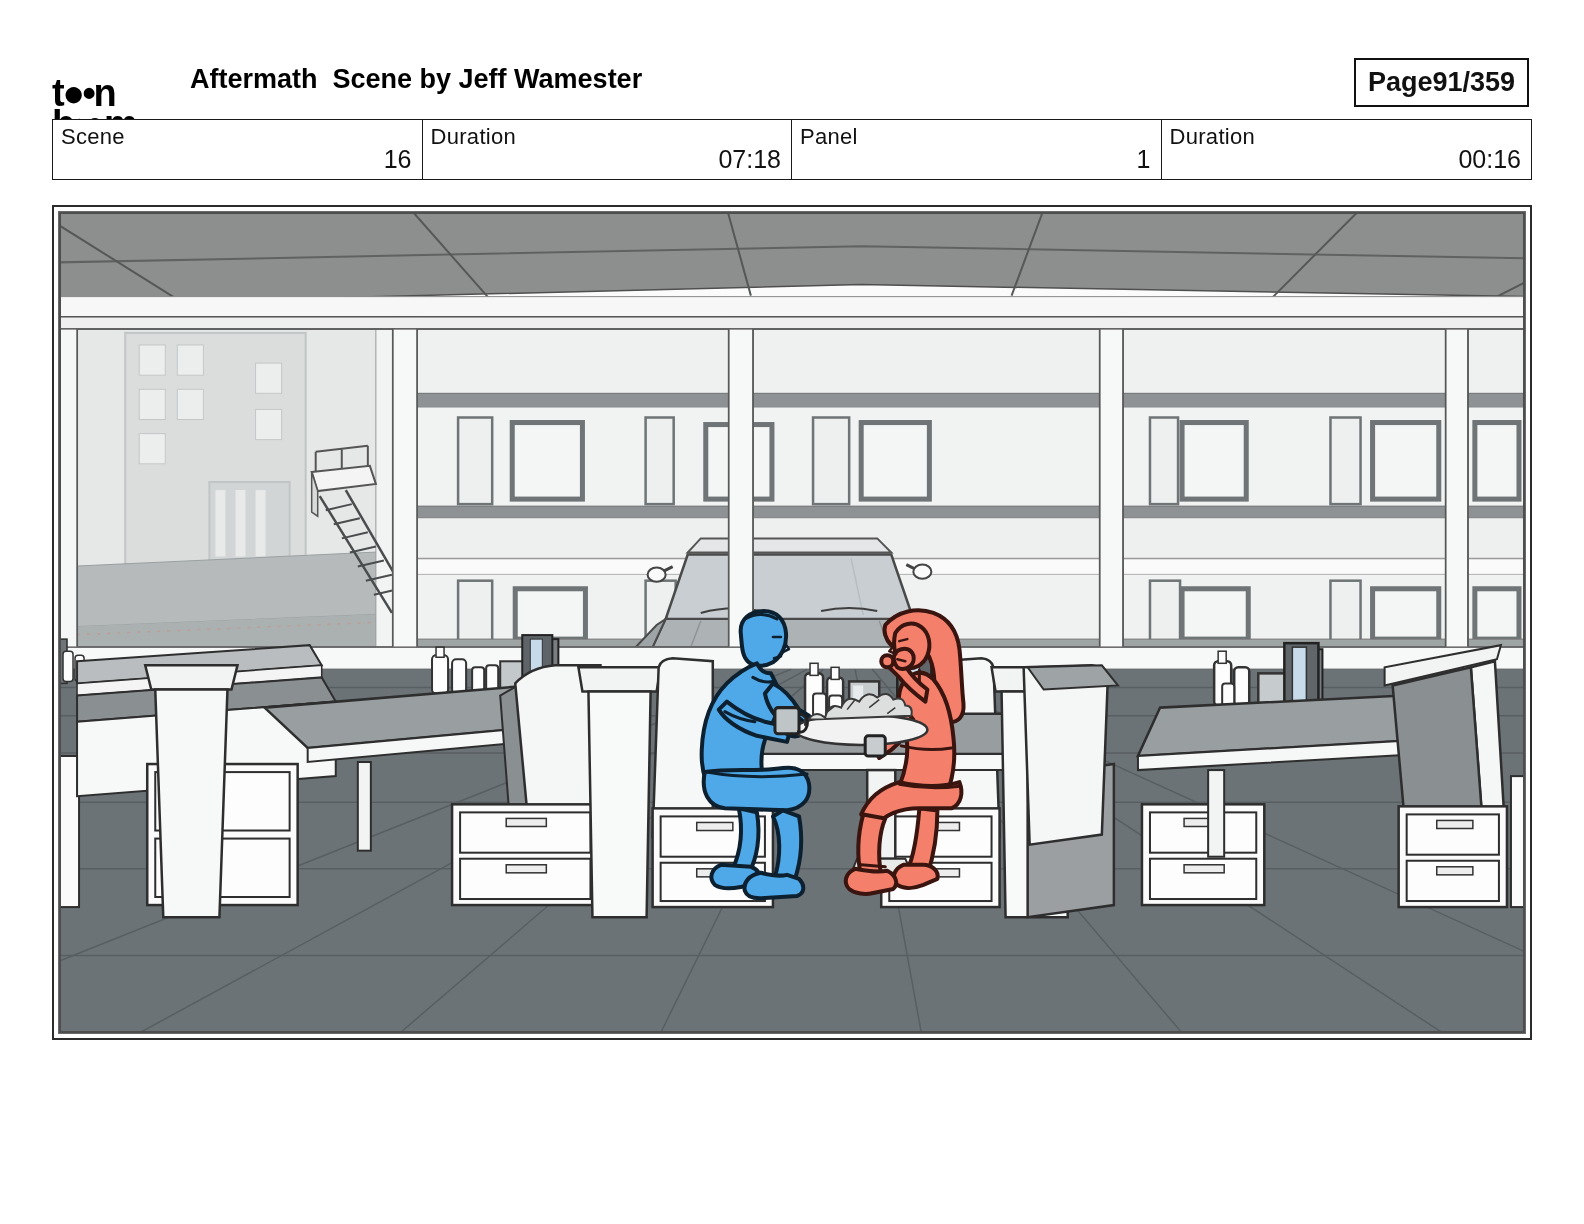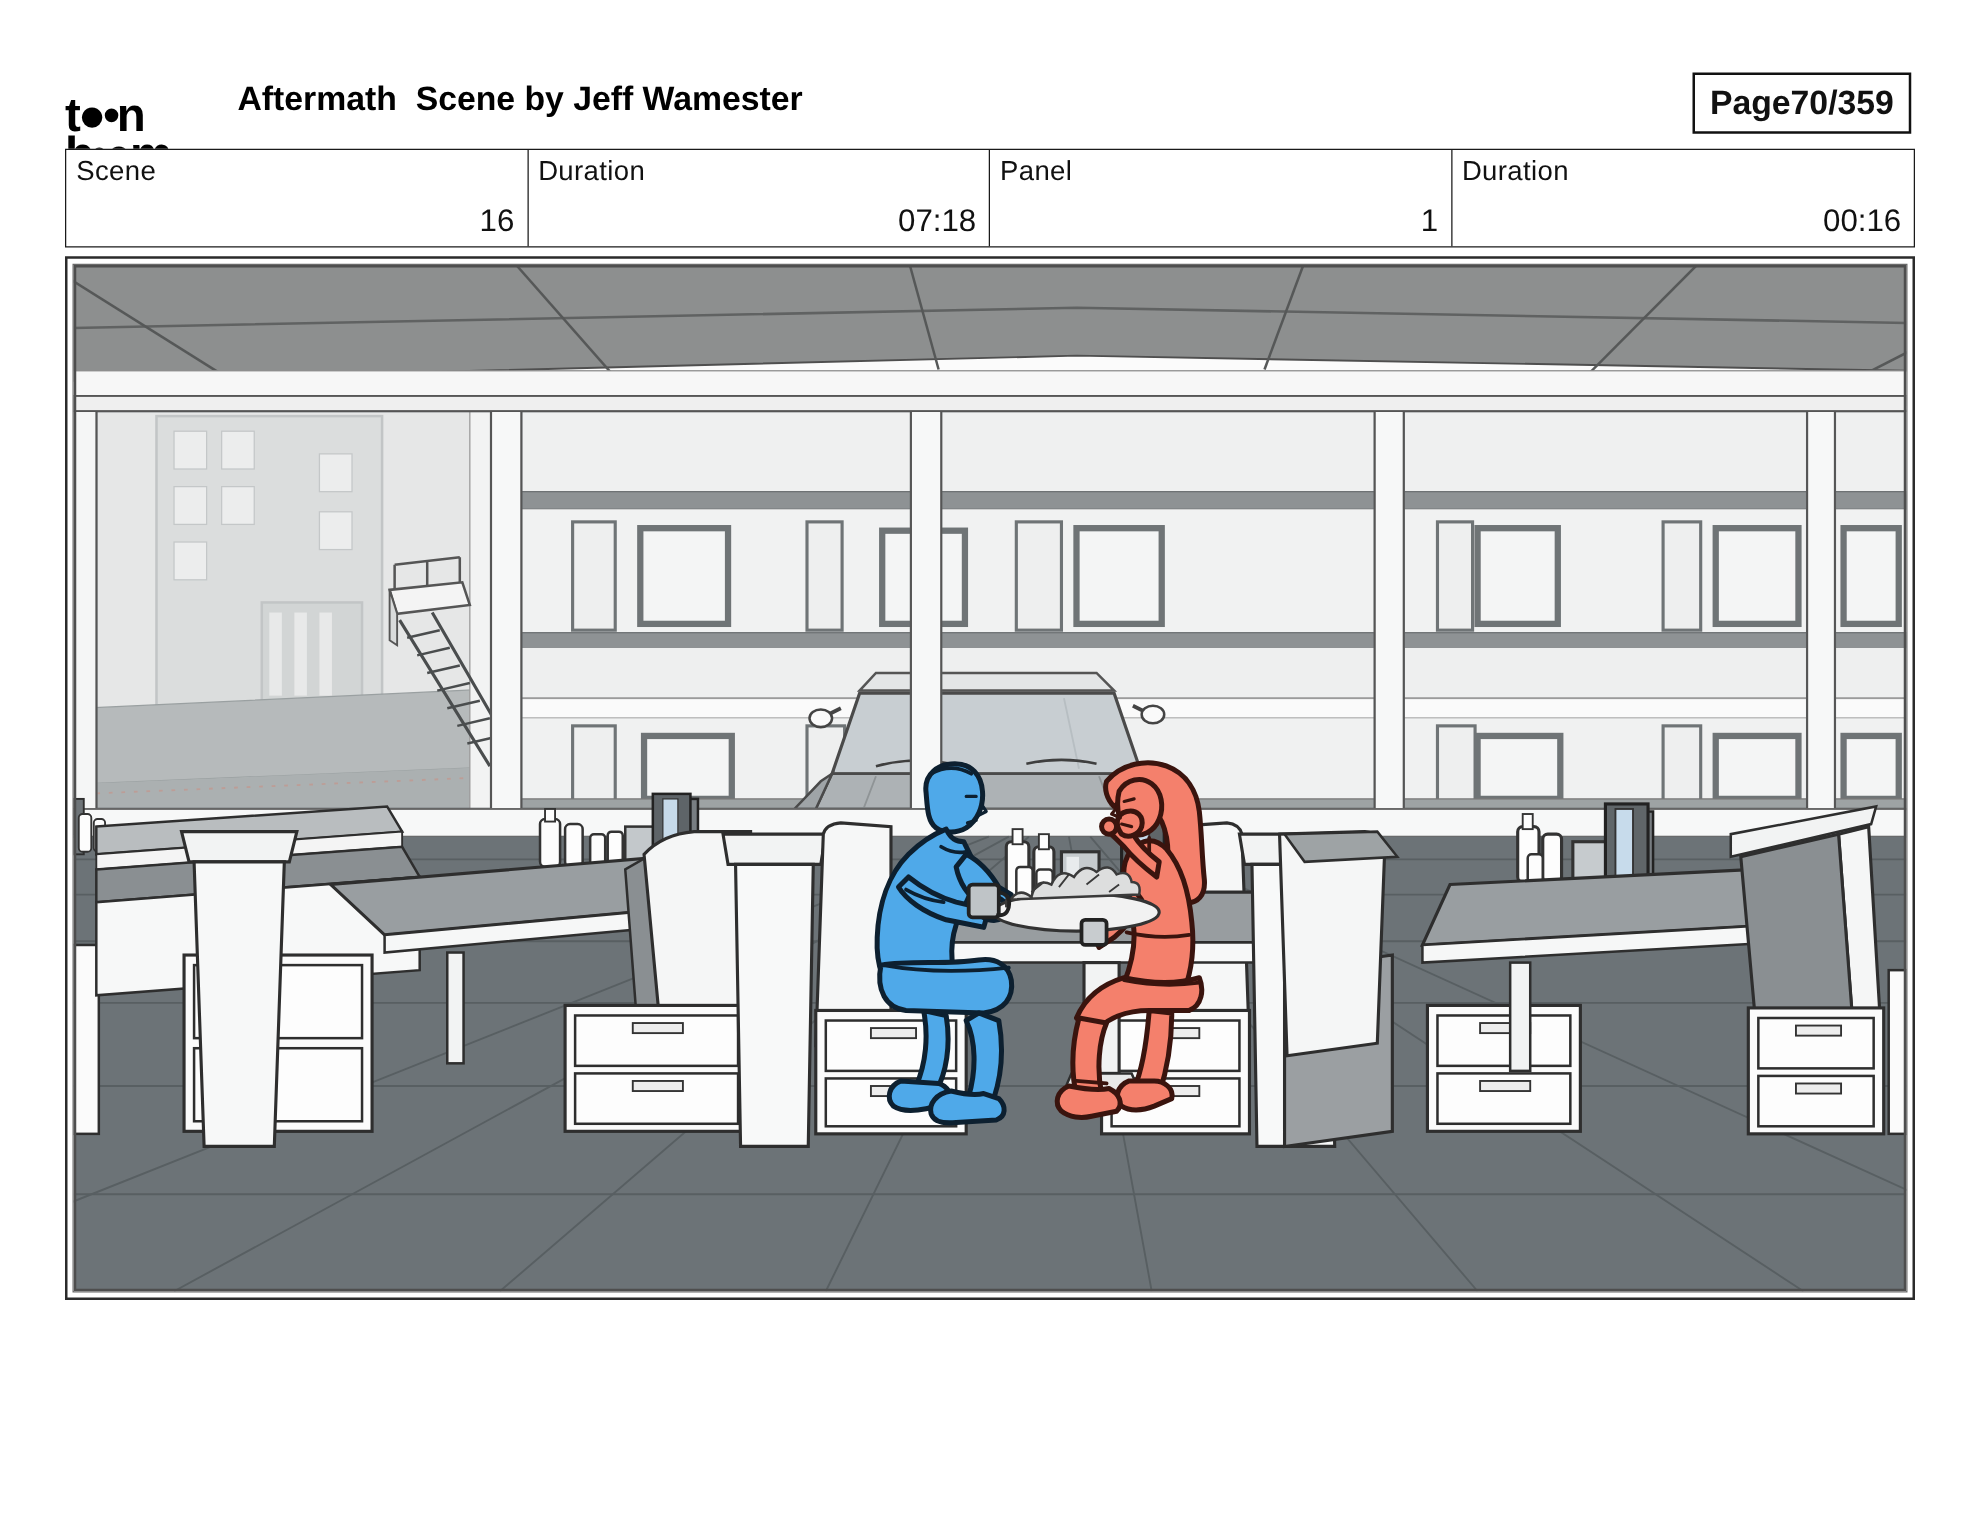--- a/index.html
+++ b/index.html
@@ -9,21 +9,21 @@
   
   .logo{position:absolute;left:52px;top:42px;font-weight:800;font-size:38px;
         line-height:31px;letter-spacing:-2.5px;color:#000;margin-top:36px;}
   .title{position:absolute;left:190px;top:64px;font-size:27px;font-weight:700;
          white-space:pre;color:#000;}
   .pagebox{position:absolute;left:1354px;top:58px;width:171px;height:45px;
            border:2.5px solid #111;display:flex;align-items:center;justify-content:center;
            font-size:27px;font-weight:700;background:#fff;}
 
   
-  .info{position:absolute;left:52px;top:119px;width:1480px;height:79px;
+  .info{position:absolute;left:52px;top:119px;width:1480px;height:61px;
         display:grid;grid-template-columns:1fr 1fr 1fr 1fr;
         border:1.5px solid #1a1a1a;box-sizing:border-box;background:#fff;}
   .cell{position:relative;border-right:1.5px solid #1a1a1a;}
   .cell:last-child{border-right:none;}
   .cell .lbl{position:absolute;left:8px;top:4px;font-size:22px;letter-spacing:.3px;}
   .cell .val{position:absolute;right:10px;bottom:5px;font-size:25px;}
 
   
   .panel{position:absolute;left:52px;top:205px;width:1480px;height:835px;
          box-sizing:border-box;border:2px solid #2b2b2b;padding:4px;background:#fff;}
@@ -41,21 +41,21 @@
 
 <div class="page">
 
   <div class="logo">
     <div>t●•n</div>
     <div>b•●m</div>
   </div>
   <div class="title">Aftermath  Scene by Jeff Wamester</div>
   <div class="pagebox">
     <span>Page</span>
-    <span>70/359</span>
+    <span>91/359</span>
   </div>
 
   <div class="info">
     <div class="cell">
       <div class="lbl">Scene</div>
       <div class="val">16</div>
     </div>
     <div class="cell">
       <div class="lbl">Duration</div>
       <div class="val">07:18</div>

